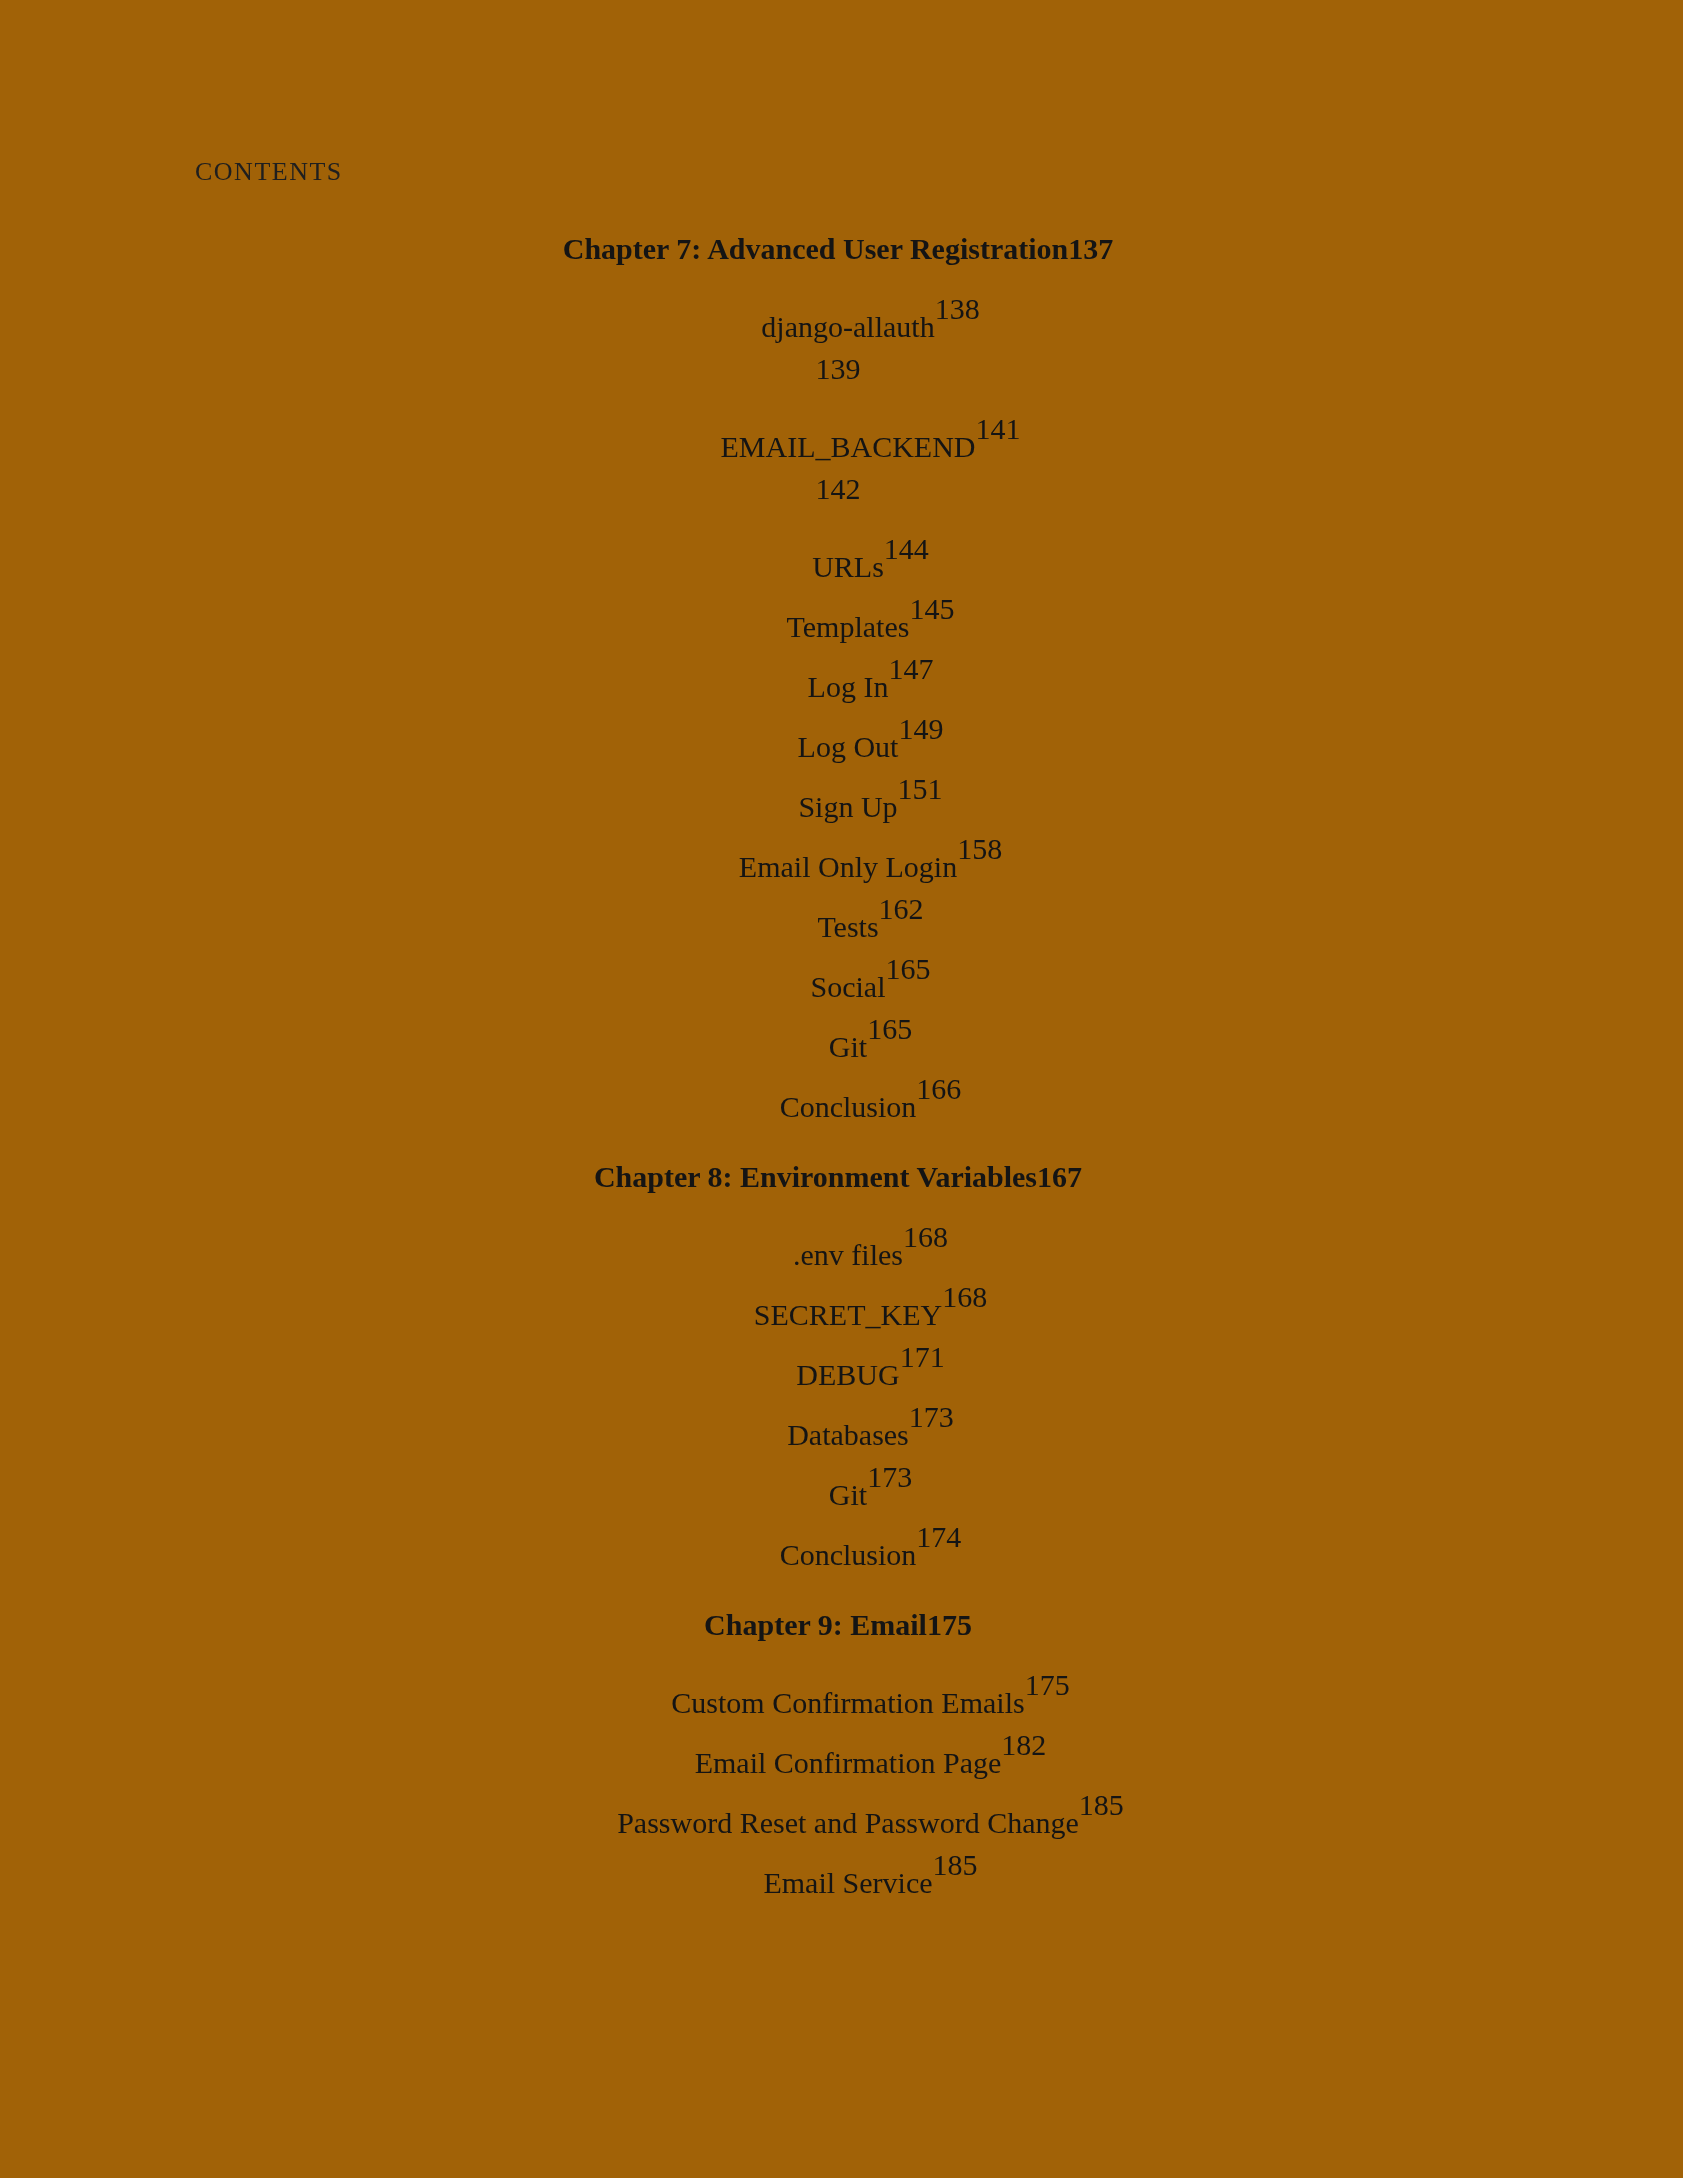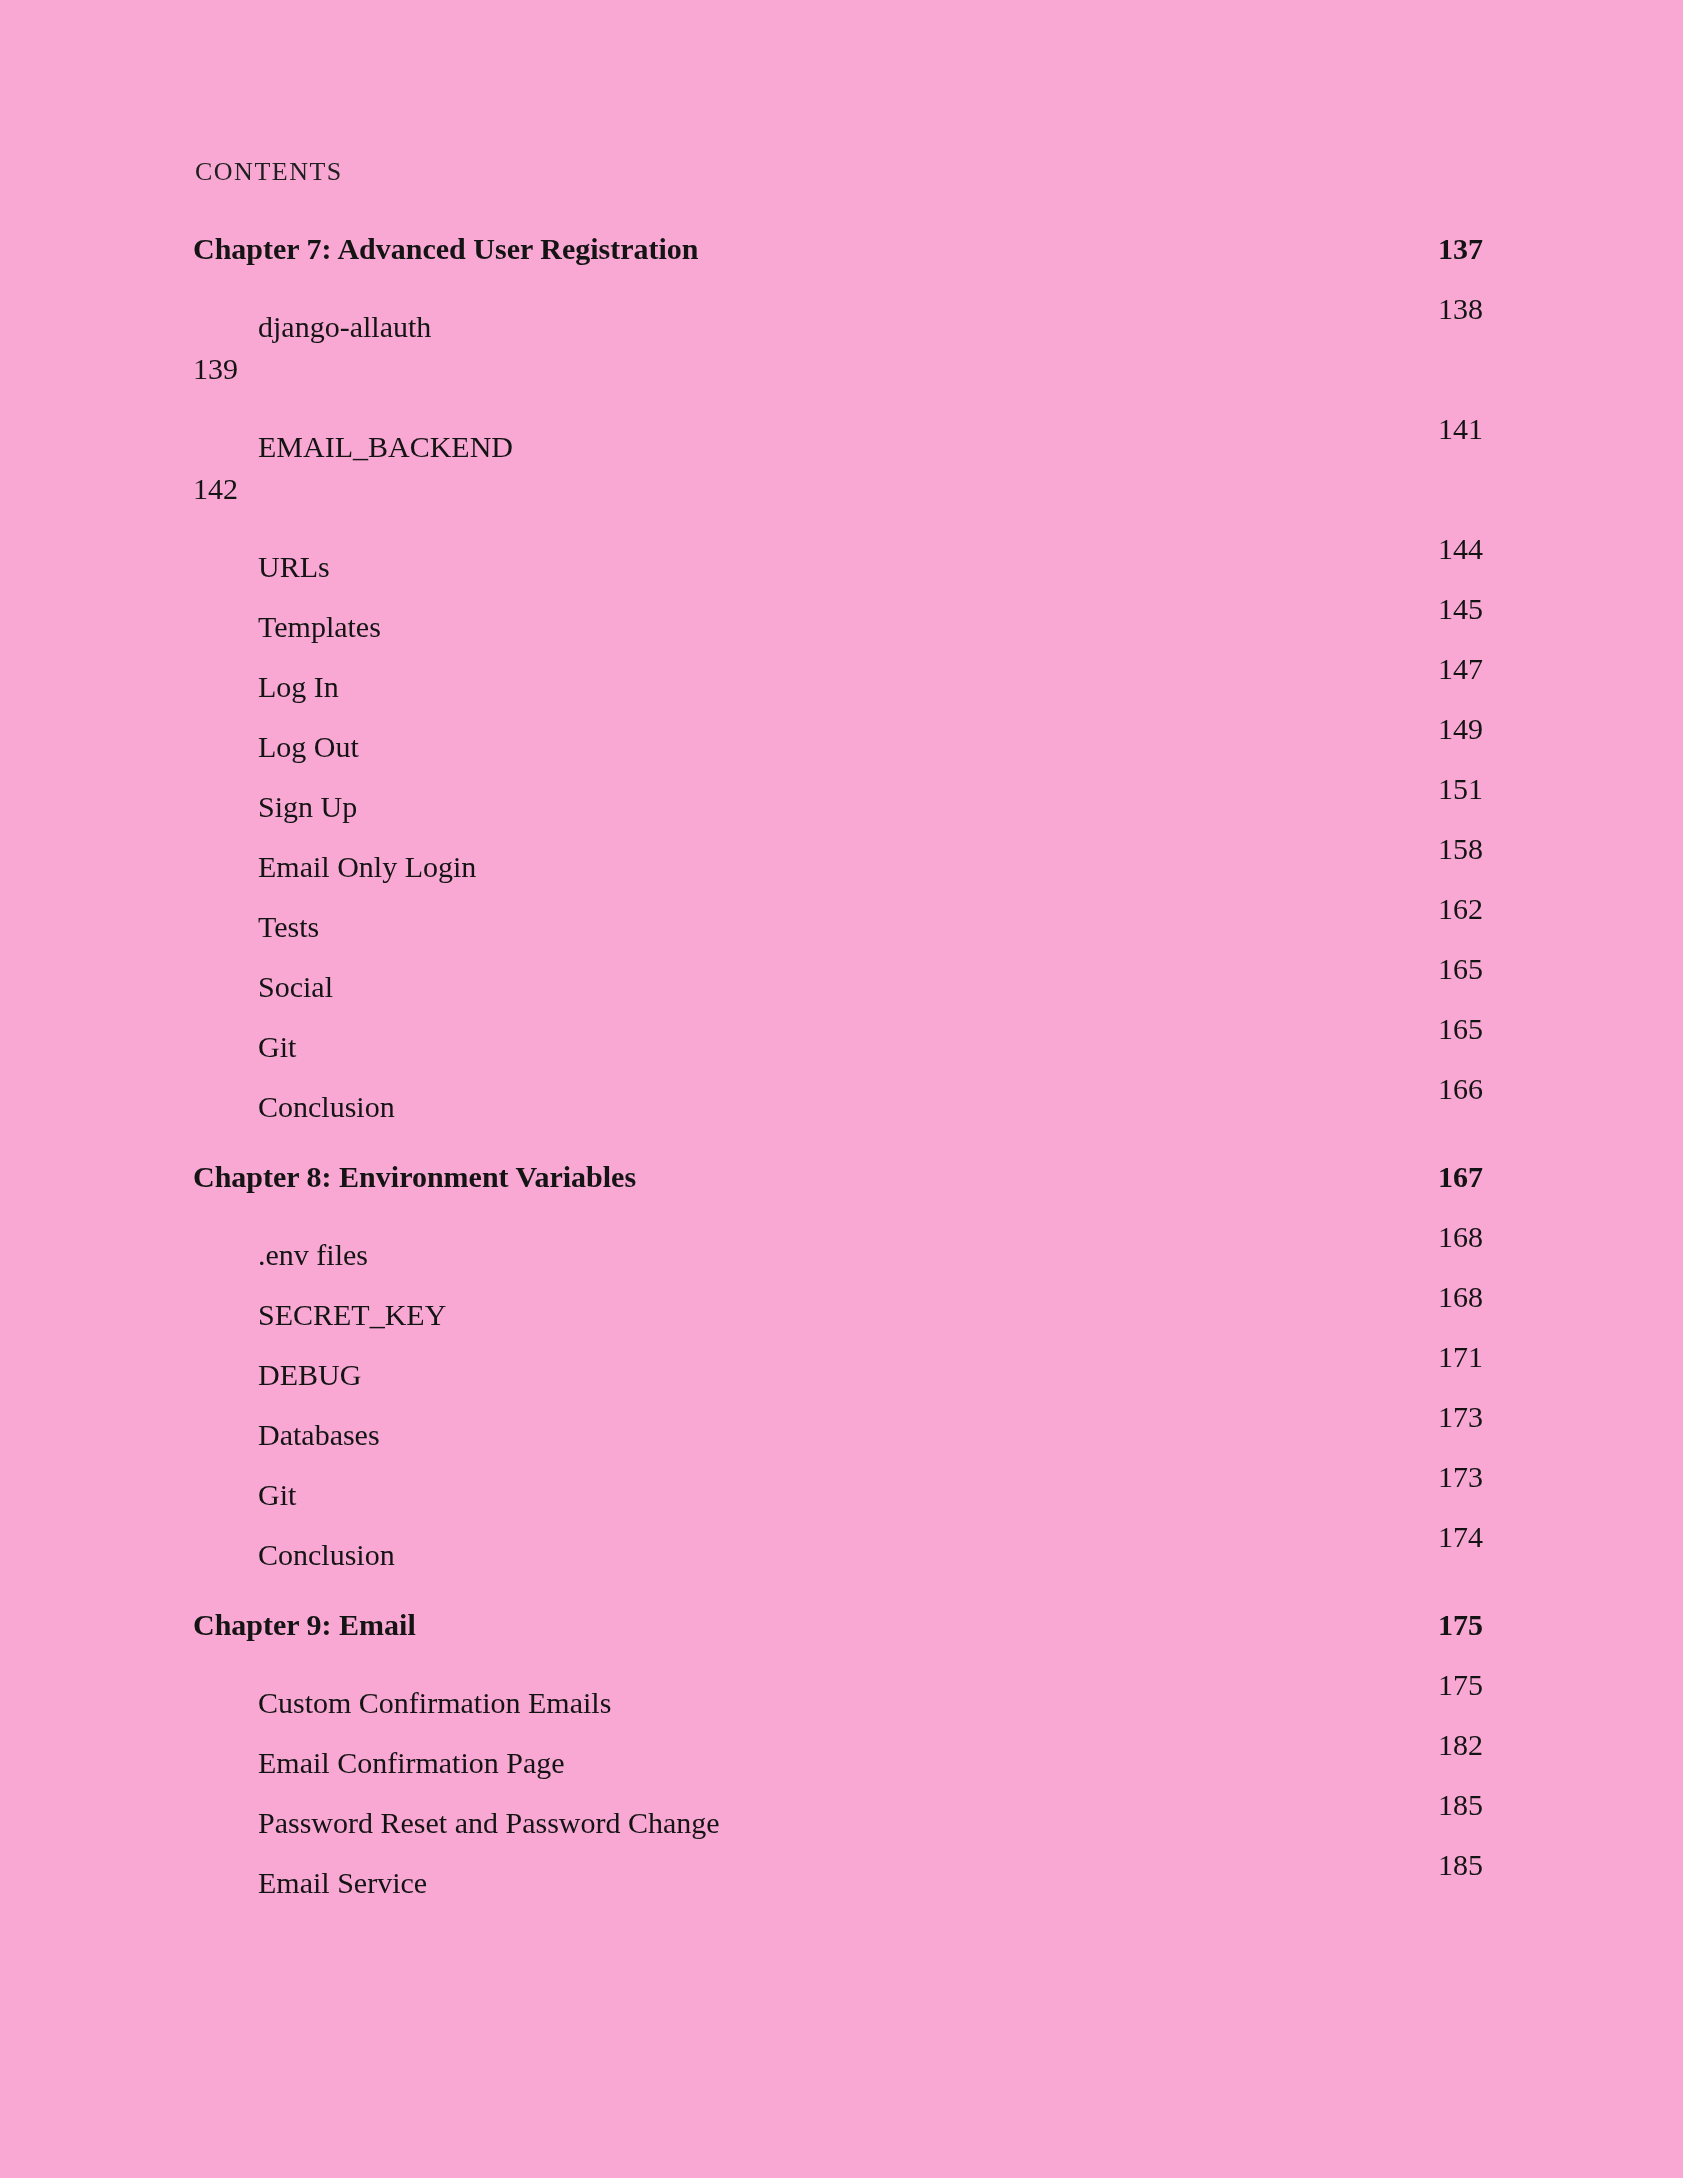--- a/index.html
+++ b/index.html
@@ -1,21 +1,21 @@
 <!DOCTYPE html>
 <html><head>
 <meta charset="utf-8">
 <style>
   html, body { margin: 0; padding: 0; background: #ffffff; }
 
   .page {
     position: relative;
     width: 1683px;
     height: 2178px;
-    background: #f9a8d4;
+    background: #a16207;
     font-family: "Liberation Serif", "DejaVu Serif", serif;
     color: #141414;
     overflow: hidden;
   }
 
   .running-head {
     position: absolute;
     left: 195px;
     top: 159px;
     font-size: 26px;
@@ -31,21 +31,21 @@
     top: 219px;
     width: 1290px; 
   }
 
   .toc-section { margin: 0; }
   .toc-section + .toc-section { margin-top: 28px; }
 
   .row {
     height: 60px;
     display: flex;
-    justify-content: space-between;
+    justify-content: center;
     align-items: center;
     font-size: 30px;
     line-height: 1;
     white-space: nowrap;
   }
 
   .chapter-row { font-weight: 700; font-size: 30px; }
 
   .item-row .label { padding-left: 65px; margin-top: 36px; }
 

